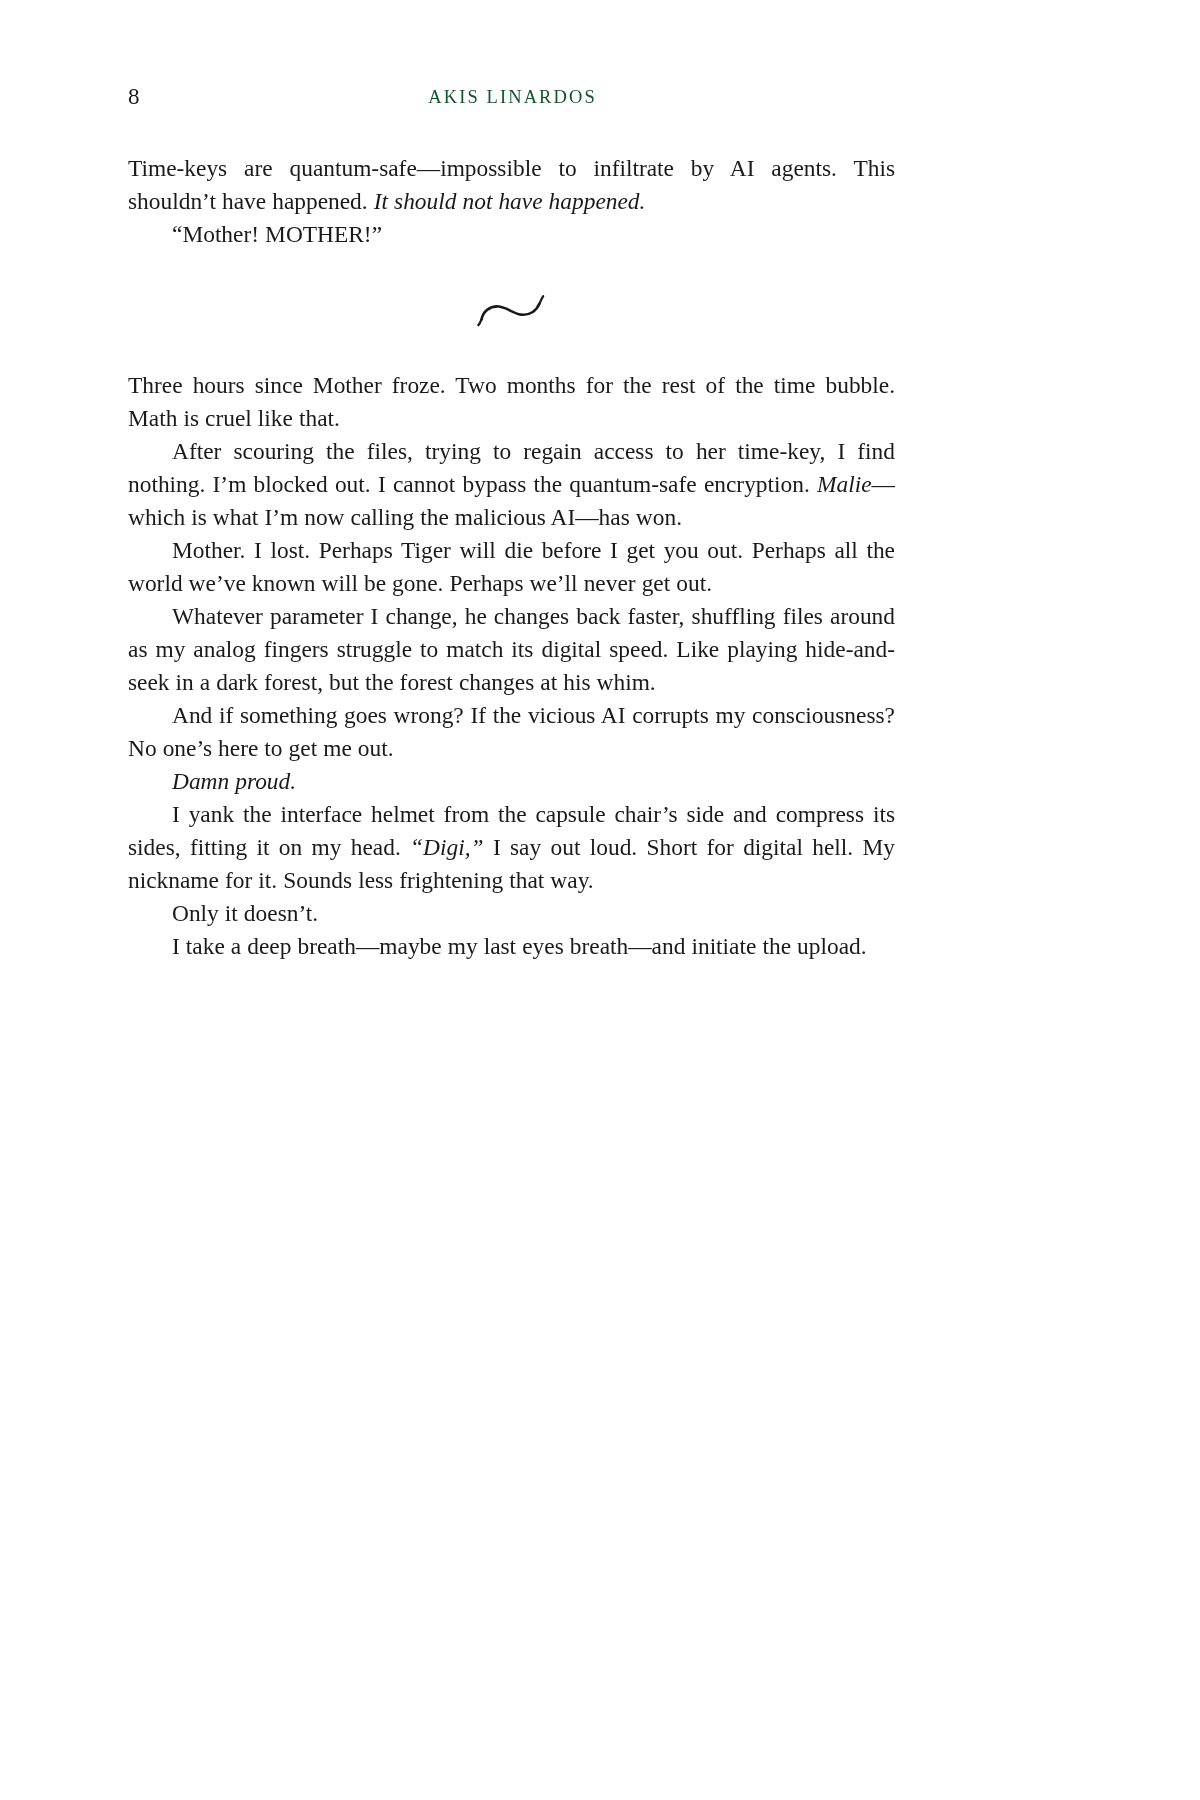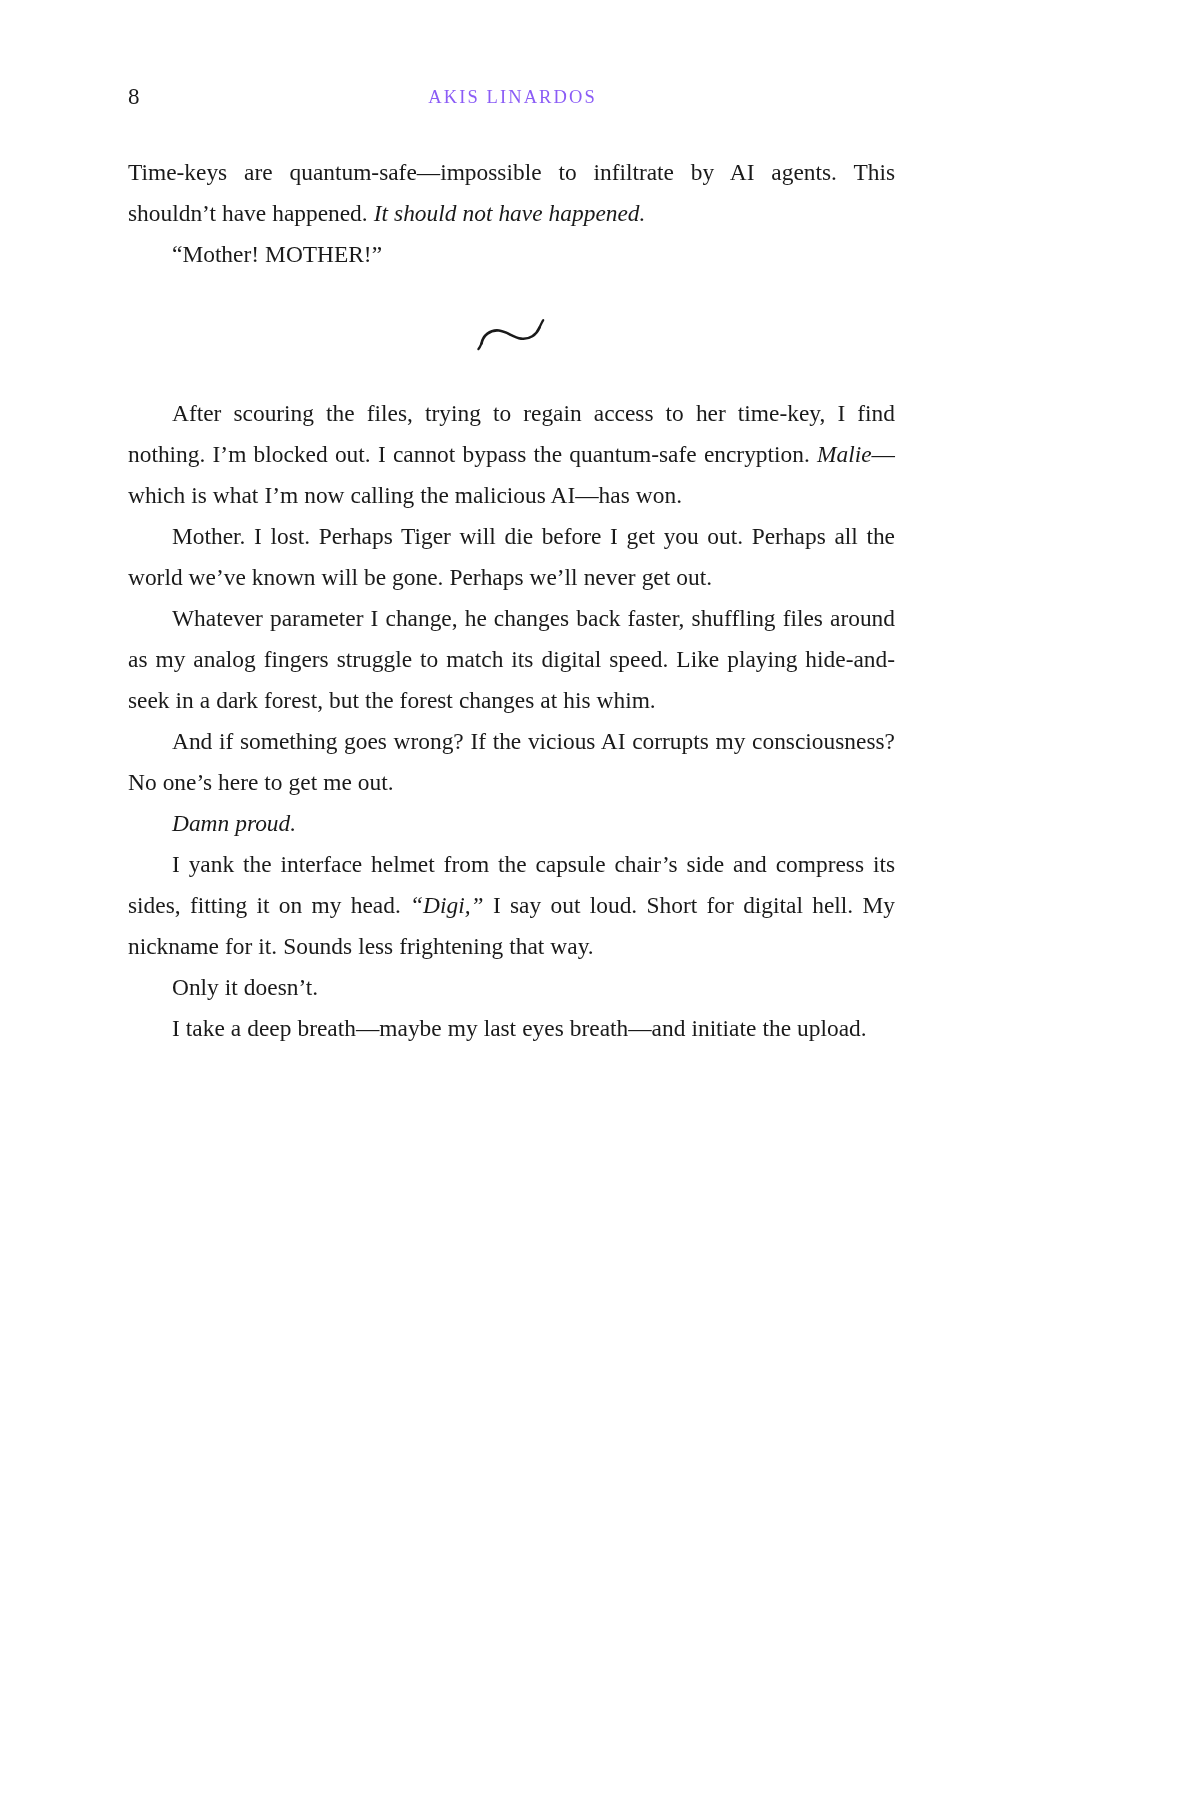--- a/index.html
+++ b/index.html
@@ -44,36 +44,36 @@
   .booktitle {
     position: absolute;
     left: 0;
     top: 0;
     width: 767px;
     text-align: center;
     font-size: 18.5px;
     line-height: 34px;
     letter-spacing: 2.1px;
     text-indent: 2.1px;
-    color: #8b5cf6;
+    color: #14532d;
     font-family: "Liberation Serif", "DejaVu Serif", serif;
   }
 
   
   .textblock {
     position: absolute;
     left: 128px;
     top: 152px;
     width: 767px;
   }
 
   p.para {
     margin: 0;
     font-size: 23.4px;
-    line-height: 41px;
+    line-height: 33px;
     text-align: justify;
     text-justify: inter-word;
     text-indent: 0;
     hyphens: none;
     -webkit-hyphens: none;
     word-spacing: 0.2px;
   }
   p.para.indent {
     text-indent: 44px;
     font-family: Liberation Serif, serif;
@@ -98,20 +98,21 @@
     <div id="flow">
         <p class="para">Time-keys are quantum-safe—impossible to infiltrate by AI agents. This shouldn’t have happened. <i>It should not have happened.</i></p>
         <p class="para indent">“Mother! MOTHER!”</p>
         <div style="height: 118px; display: flex; align-items: center; justify-content: center;">
           <svg width="70" height="34" viewBox="0 0 70 34" aria-hidden="true">
             <path d="M4.5 26.5 C6 18.5, 13 12.5, 22 13.5 C30 14.4, 36 20.5, 44 21.6 C52.5 22.8, 59.5 17.8, 62.5 10.5" fill="none" stroke="#1a1a1a" stroke-width="2.6" stroke-linecap="round"></path>
             <path d="M62.5 10.5 C64.2 6.6, 65.4 4.2, 66.2 3.2" fill="none" stroke="#1a1a1a" stroke-width="2.2" stroke-linecap="round"></path>
             <path d="M4.5 26.5 C3.2 29.6, 2.2 31.3, 1.4 32.1" fill="none" stroke="#1a1a1a" stroke-width="2.2" stroke-linecap="round"></path>
           </svg>
         </div>
+        <p class="para">Three hours since Mother froze. Two months for the rest of the time bubble. Math is cruel like that.</p>
         <p class="para indent">After scouring the files, trying to regain access to her time-key, I find nothing. I’m blocked out. I cannot bypass the quantum-safe encryption. <i>Malie</i>—which is what I’m now calling the malicious AI—has won.</p>
         <p class="para indent">Mother. I lost. Perhaps Tiger will die before I get you out. Perhaps all the world we’ve known will be gone. Perhaps we’ll never get out.</p>
         <p class="para indent">Whatever parameter I change, he changes back faster, shuffling files around as my analog fingers struggle to match its digital speed. Like playing hide-and-seek in a dark forest, but the forest changes at his whim.</p>
         <p class="para indent">And if something goes wrong? If the vicious AI corrupts my consciousness? No one’s here to get me out.</p>
         <p class="para indent"><i>Damn proud.</i></p>
         <p class="para indent">I yank the interface helmet from the capsule chair’s side and compress its sides, fitting it on my head. <i>“Digi,”</i> I say out loud. Short for digital hell. My nickname for it. Sounds less frightening that way.</p>
         <p class="para indent">Only it doesn’t.</p>
         <p class="para indent">I take a deep breath—maybe my last eyes breath—and initiate the upload.</p>
       </div>
   </div>

